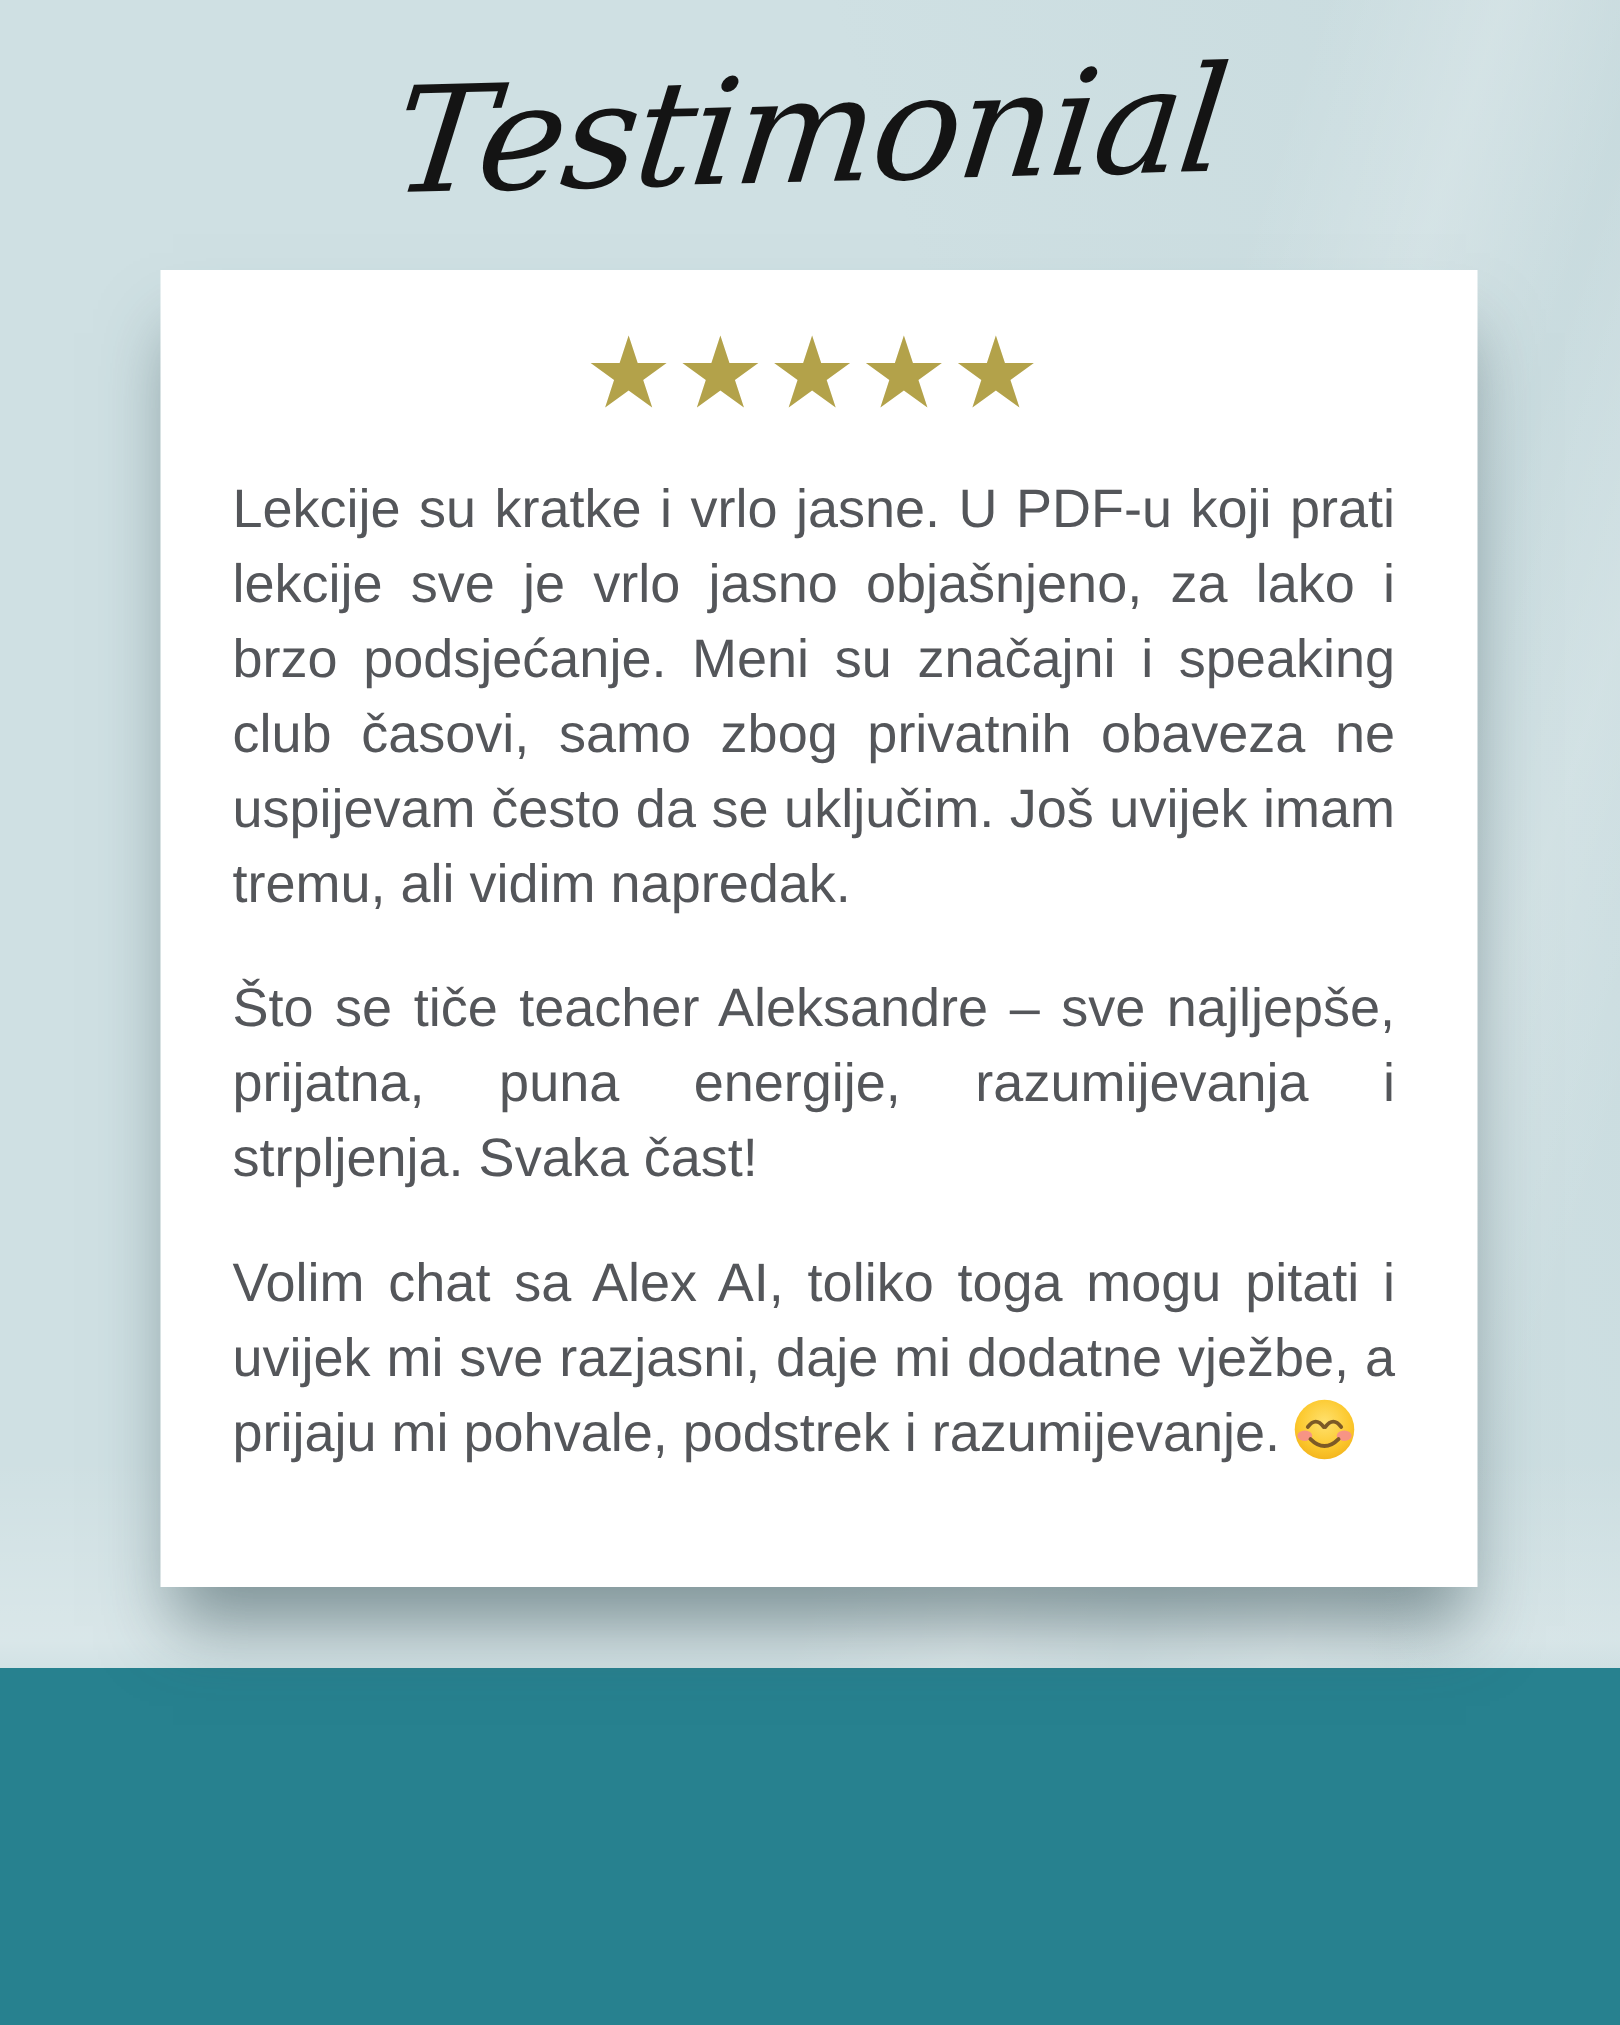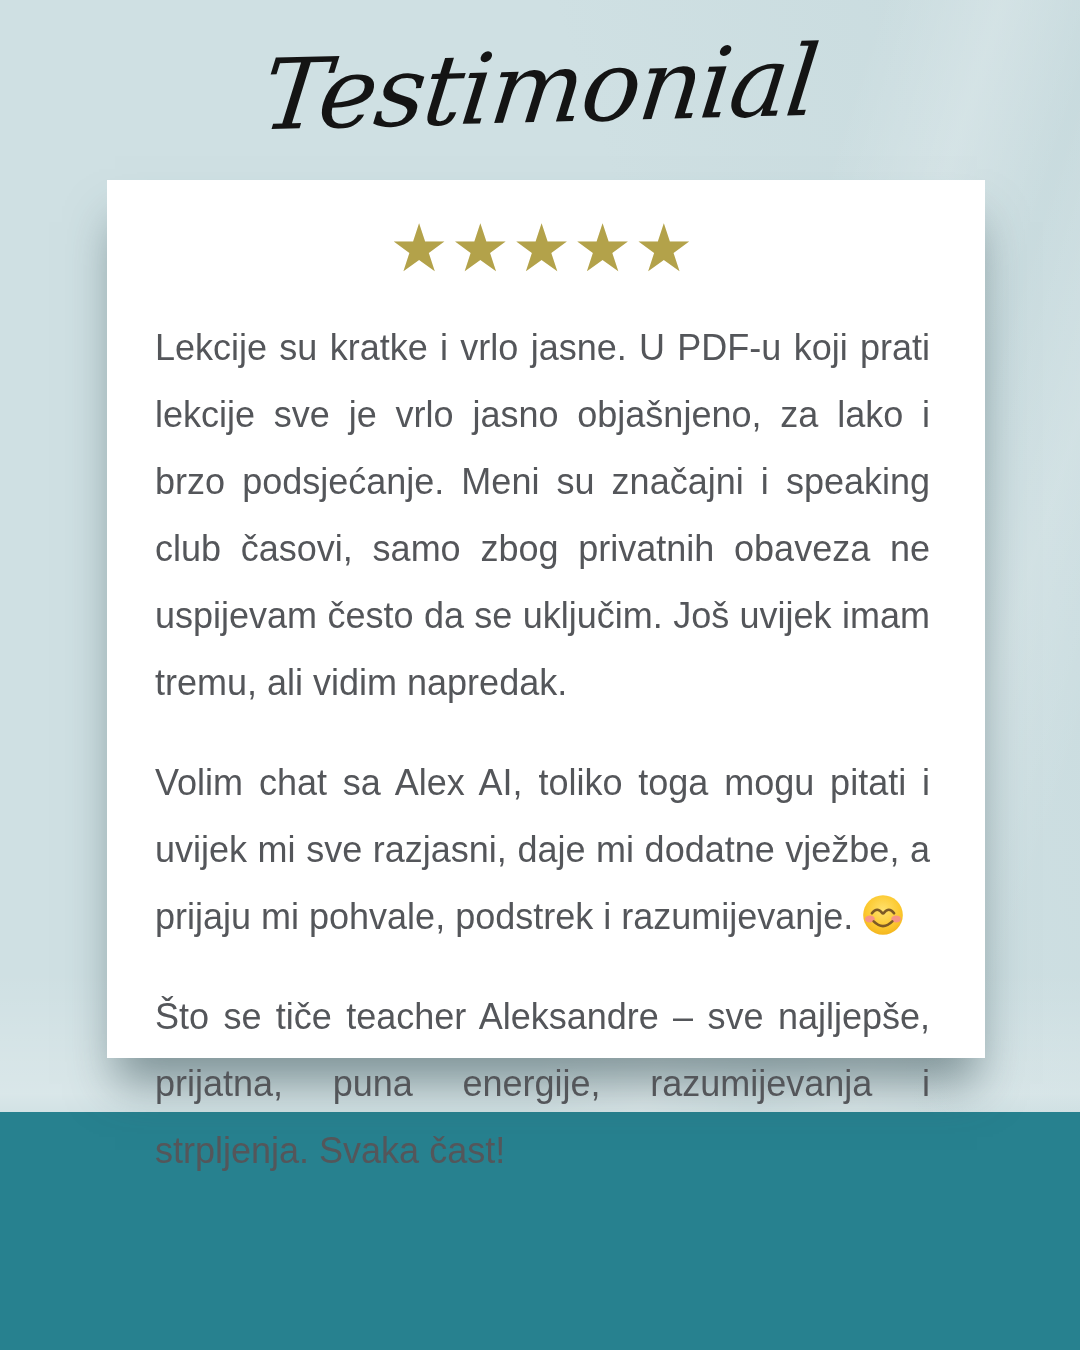--- a/index.html
+++ b/index.html
@@ -70,21 +70,21 @@
     font-size: 66px;
     line-height: 78px;
     color: #b3a24a;
     letter-spacing: 2px;
     white-space: nowrap;
   }
   .para {
     margin: 0 0 33px 0;
     font-family: "Liberation Sans", sans-serif;
     font-size: 36px;
-    line-height: 67px;
+    line-height: 50px;
     color: #54565a;
     text-align: justify;
   }
   .para.first {
     margin-top: 26px;
   }
   .emoji {
     display: inline-block;
     width: 42px;
     height: 42px;
@@ -104,33 +104,33 @@
   <h1 class="title">Testimonial</h1>
 
   <div class="card">
 
     <div class="stars">
       <span class="star">★</span><span class="star">★</span><span class="star">★</span><span class="star">★</span><span class="star">★</span>
     </div>
 
     <p class="para first">Lekcije su kratke i vrlo jasne. U PDF-u koji prati lekcije sve je vrlo jasno objašnjeno, za lako i brzo podsjećanje. Meni su značajni i speaking club časovi, samo zbog privatnih obaveza ne uspijevam često da se uključim. Još uvijek imam tremu, ali vidim napredak.</p>
 
+    <p class="para last">Što se tiče teacher Aleksandre – sve najljepše, prijatna, puna energije, razumijevanja i strpljenja. Svaka čast!</p>
+
     <p class="para"><span>Volim chat sa Alex AI, toliko toga mogu pitati i uvijek mi sve razjasni, daje mi dodatne vježbe, a prijaju mi pohvale, podstrek i razumijevanje.</span><svg class="emoji" viewBox="0 0 72 72" aria-hidden="true">
         <defs>
           <radialGradient id="faceGrad" cx="50%" cy="38%" r="65%">
             <stop offset="0%" stop-color="#ffe16e"></stop>
             <stop offset="65%" stop-color="#fcc92f"></stop>
             <stop offset="100%" stop-color="#f3b31c"></stop>
           </radialGradient>
         </defs>
         <circle cx="36" cy="36" r="34" fill="url(#faceGrad)"></circle>
         <path d="M17 33 q9 -12 18 0" fill="none" stroke="#7d5a26" stroke-width="4.5" stroke-linecap="round"></path>
         <path d="M37 33 q9 -12 18 0" fill="none" stroke="#7d5a26" stroke-width="4.5" stroke-linecap="round"></path>
         <ellipse cx="13.5" cy="43" rx="8.5" ry="6" fill="#f68e8e" opacity="0.9"></ellipse>
         <ellipse cx="58.5" cy="43" rx="8.5" ry="6" fill="#f68e8e" opacity="0.9"></ellipse>
         <path d="M20 47 q16 16 32 0" fill="none" stroke="#7d5a26" stroke-width="4.5" stroke-linecap="round"></path>
       </svg></p>
 
-    <p class="para last">Što se tiče teacher Aleksandre – sve najljepše, prijatna, puna energije, razumijevanja i strpljenja. Svaka čast!</p>
-
   </div>
 
 </div>
 
 </body></html>

